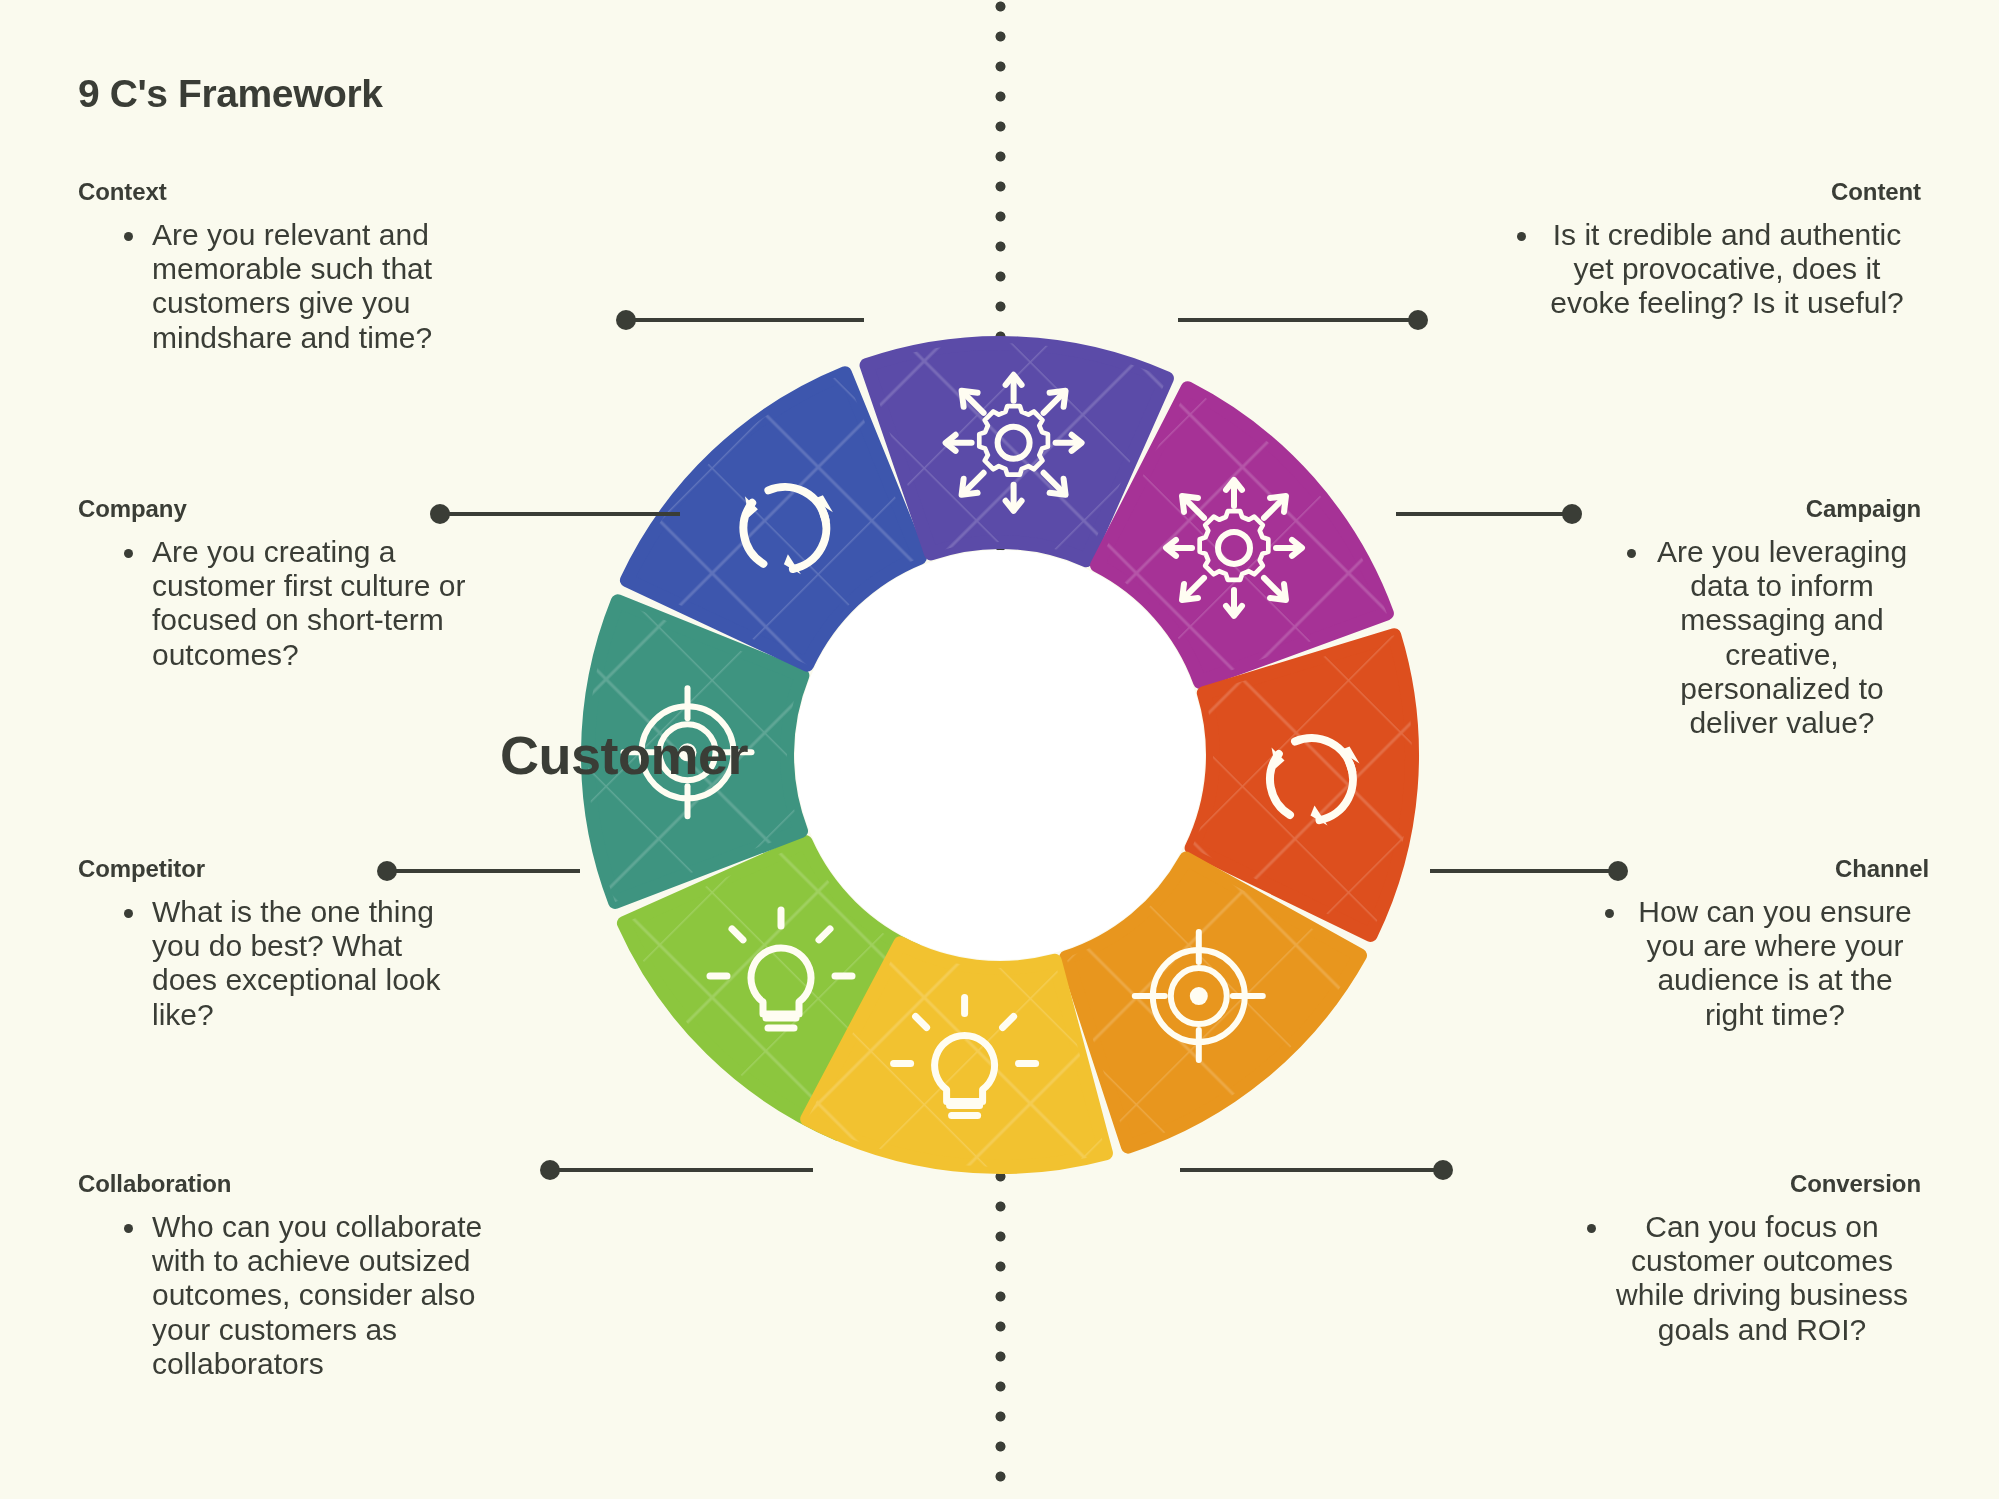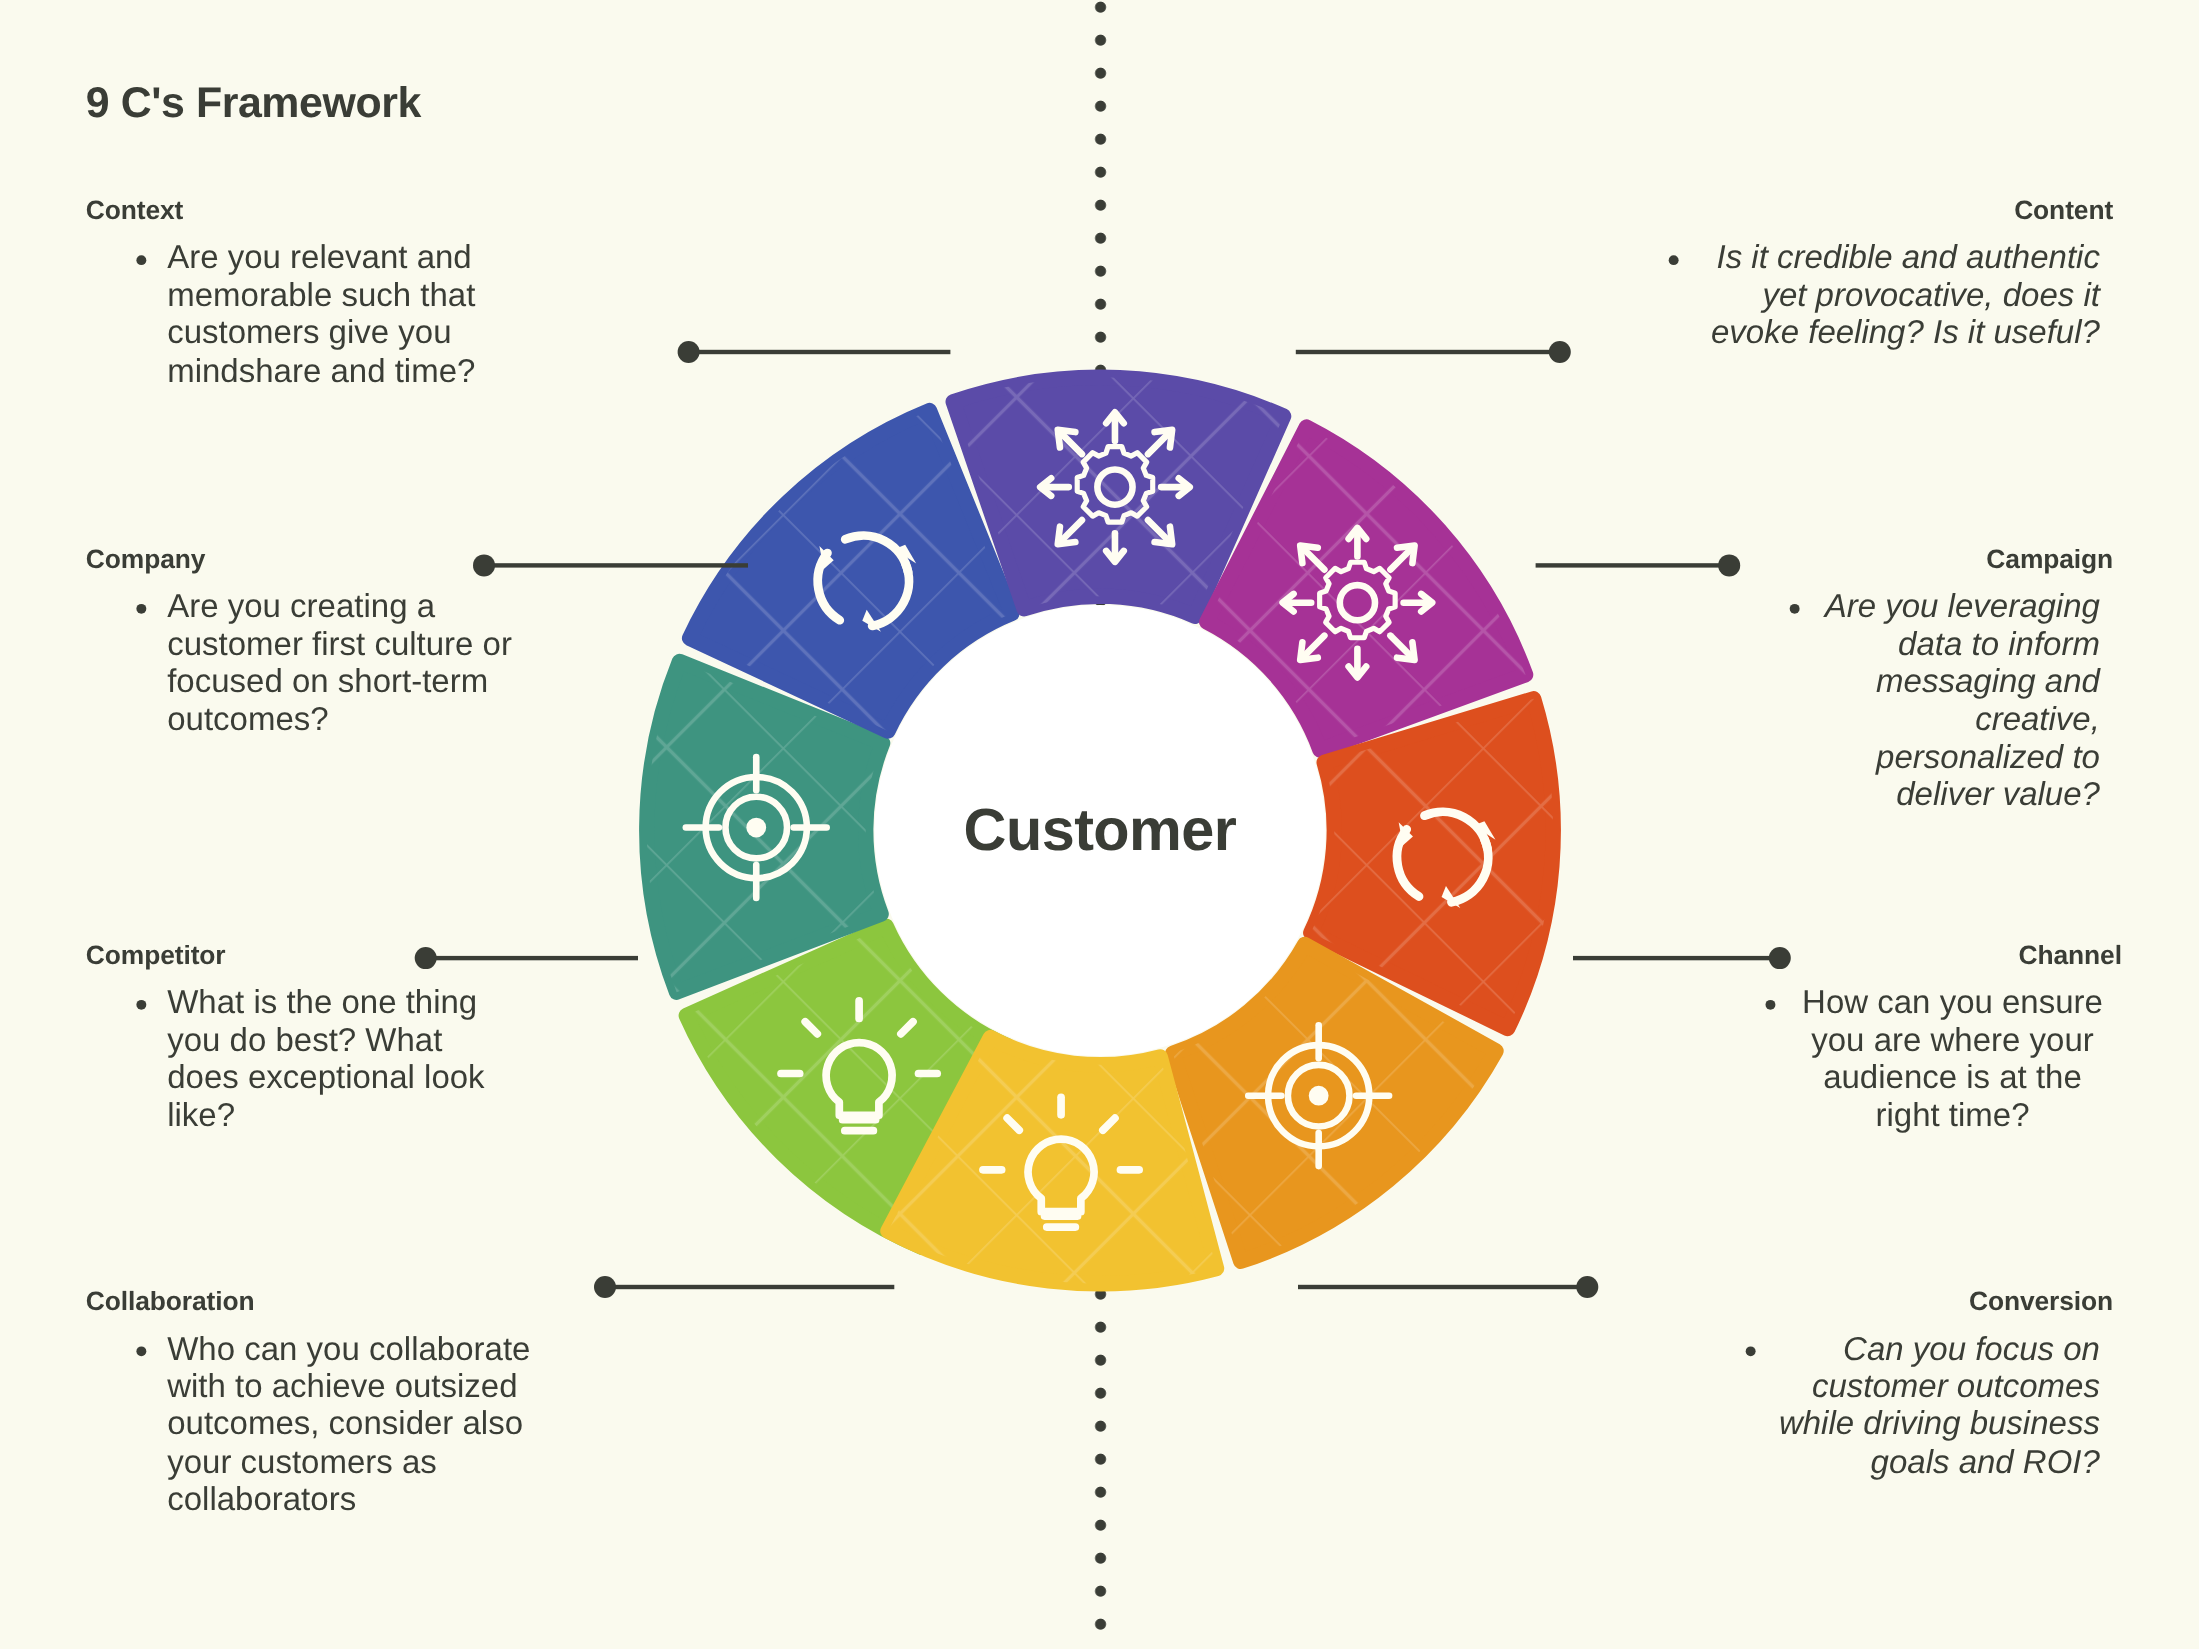--- a/index.html
+++ b/index.html
@@ -85,21 +85,21 @@
   .col-right li { padding-left: 62px; }
   .col-right li::before {
     content: "";
     position: absolute;
     left: 34px; top: 14px;
     width: 9px; height: 9px;
     border-radius: 50%;
     background: #3A3D36;
   }
   .col-right .bullets-right { text-align: center; }
-  .col-right .bullets-left  { text-align: right; font-style: italic; }
+  .col-right .bullets-left  { text-align: center; }
 
   
   #blk-context      { left: 78px;  top: 178px; width: 420px; }
   #blk-company      { left: 78px;  top: 495px; width: 440px; }
   #blk-competitor   { left: 78px;  top: 855px; width: 400px; }
   #blk-collaboration{ left: 78px;  top: 1170px; width: 470px; }
 
   #blk-content   { right: 78px; top: 178px;  width: 450px; }
   #blk-campaign  { right: 78px; top: 495px;  width: 340px; }
   #blk-channel   { right: 70px; top: 855px;  width: 370px; }
@@ -131,21 +131,21 @@
     z-index: 3;
   }
   #wheel svg { display: block; width: 1000px; height: 1000px; }
 
   .center-label {
     position: absolute;
     left: 500px; top: 255px;
     width: 1000px; height: 1000px;
     display: flex;
     align-items: center;
-    justify-content: center;
+    justify-content: flex-start;
     z-index: 5;
     pointer-events: none;
   }
   .center-label span {
     font-size: 54px;
     font-weight: bold;
     color: #3A3D36;
     letter-spacing: -0.5px;
   }
 </style>

